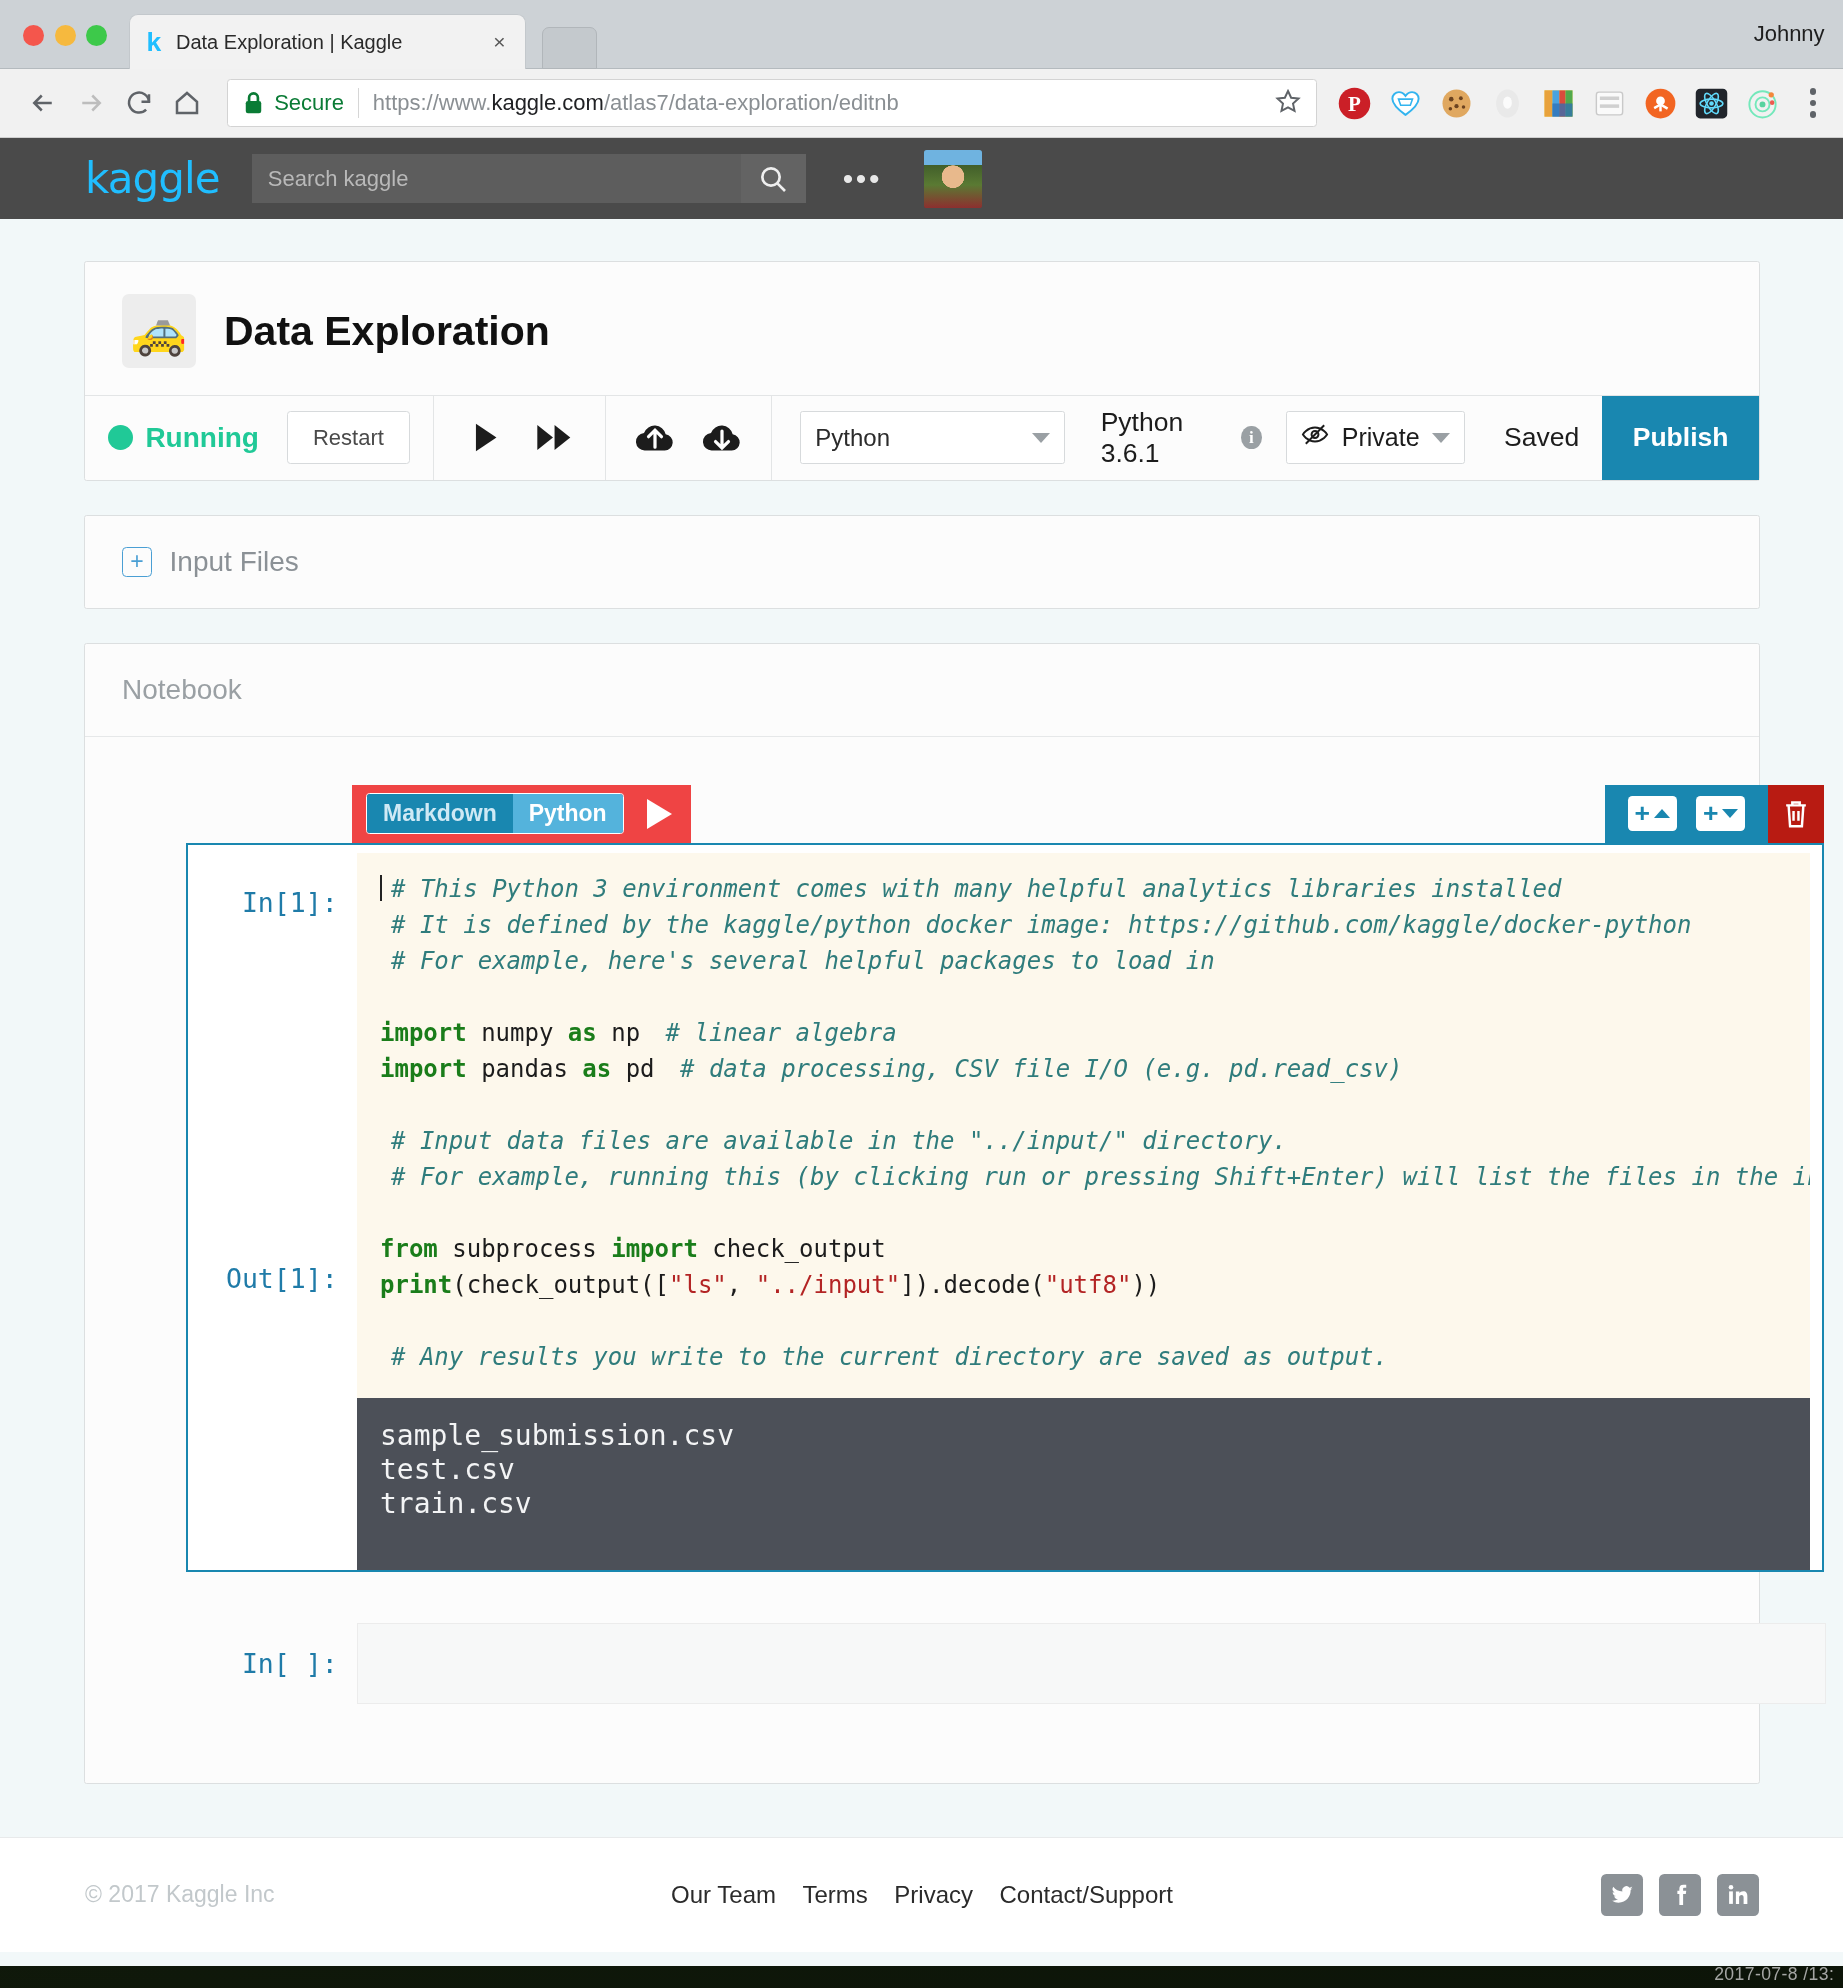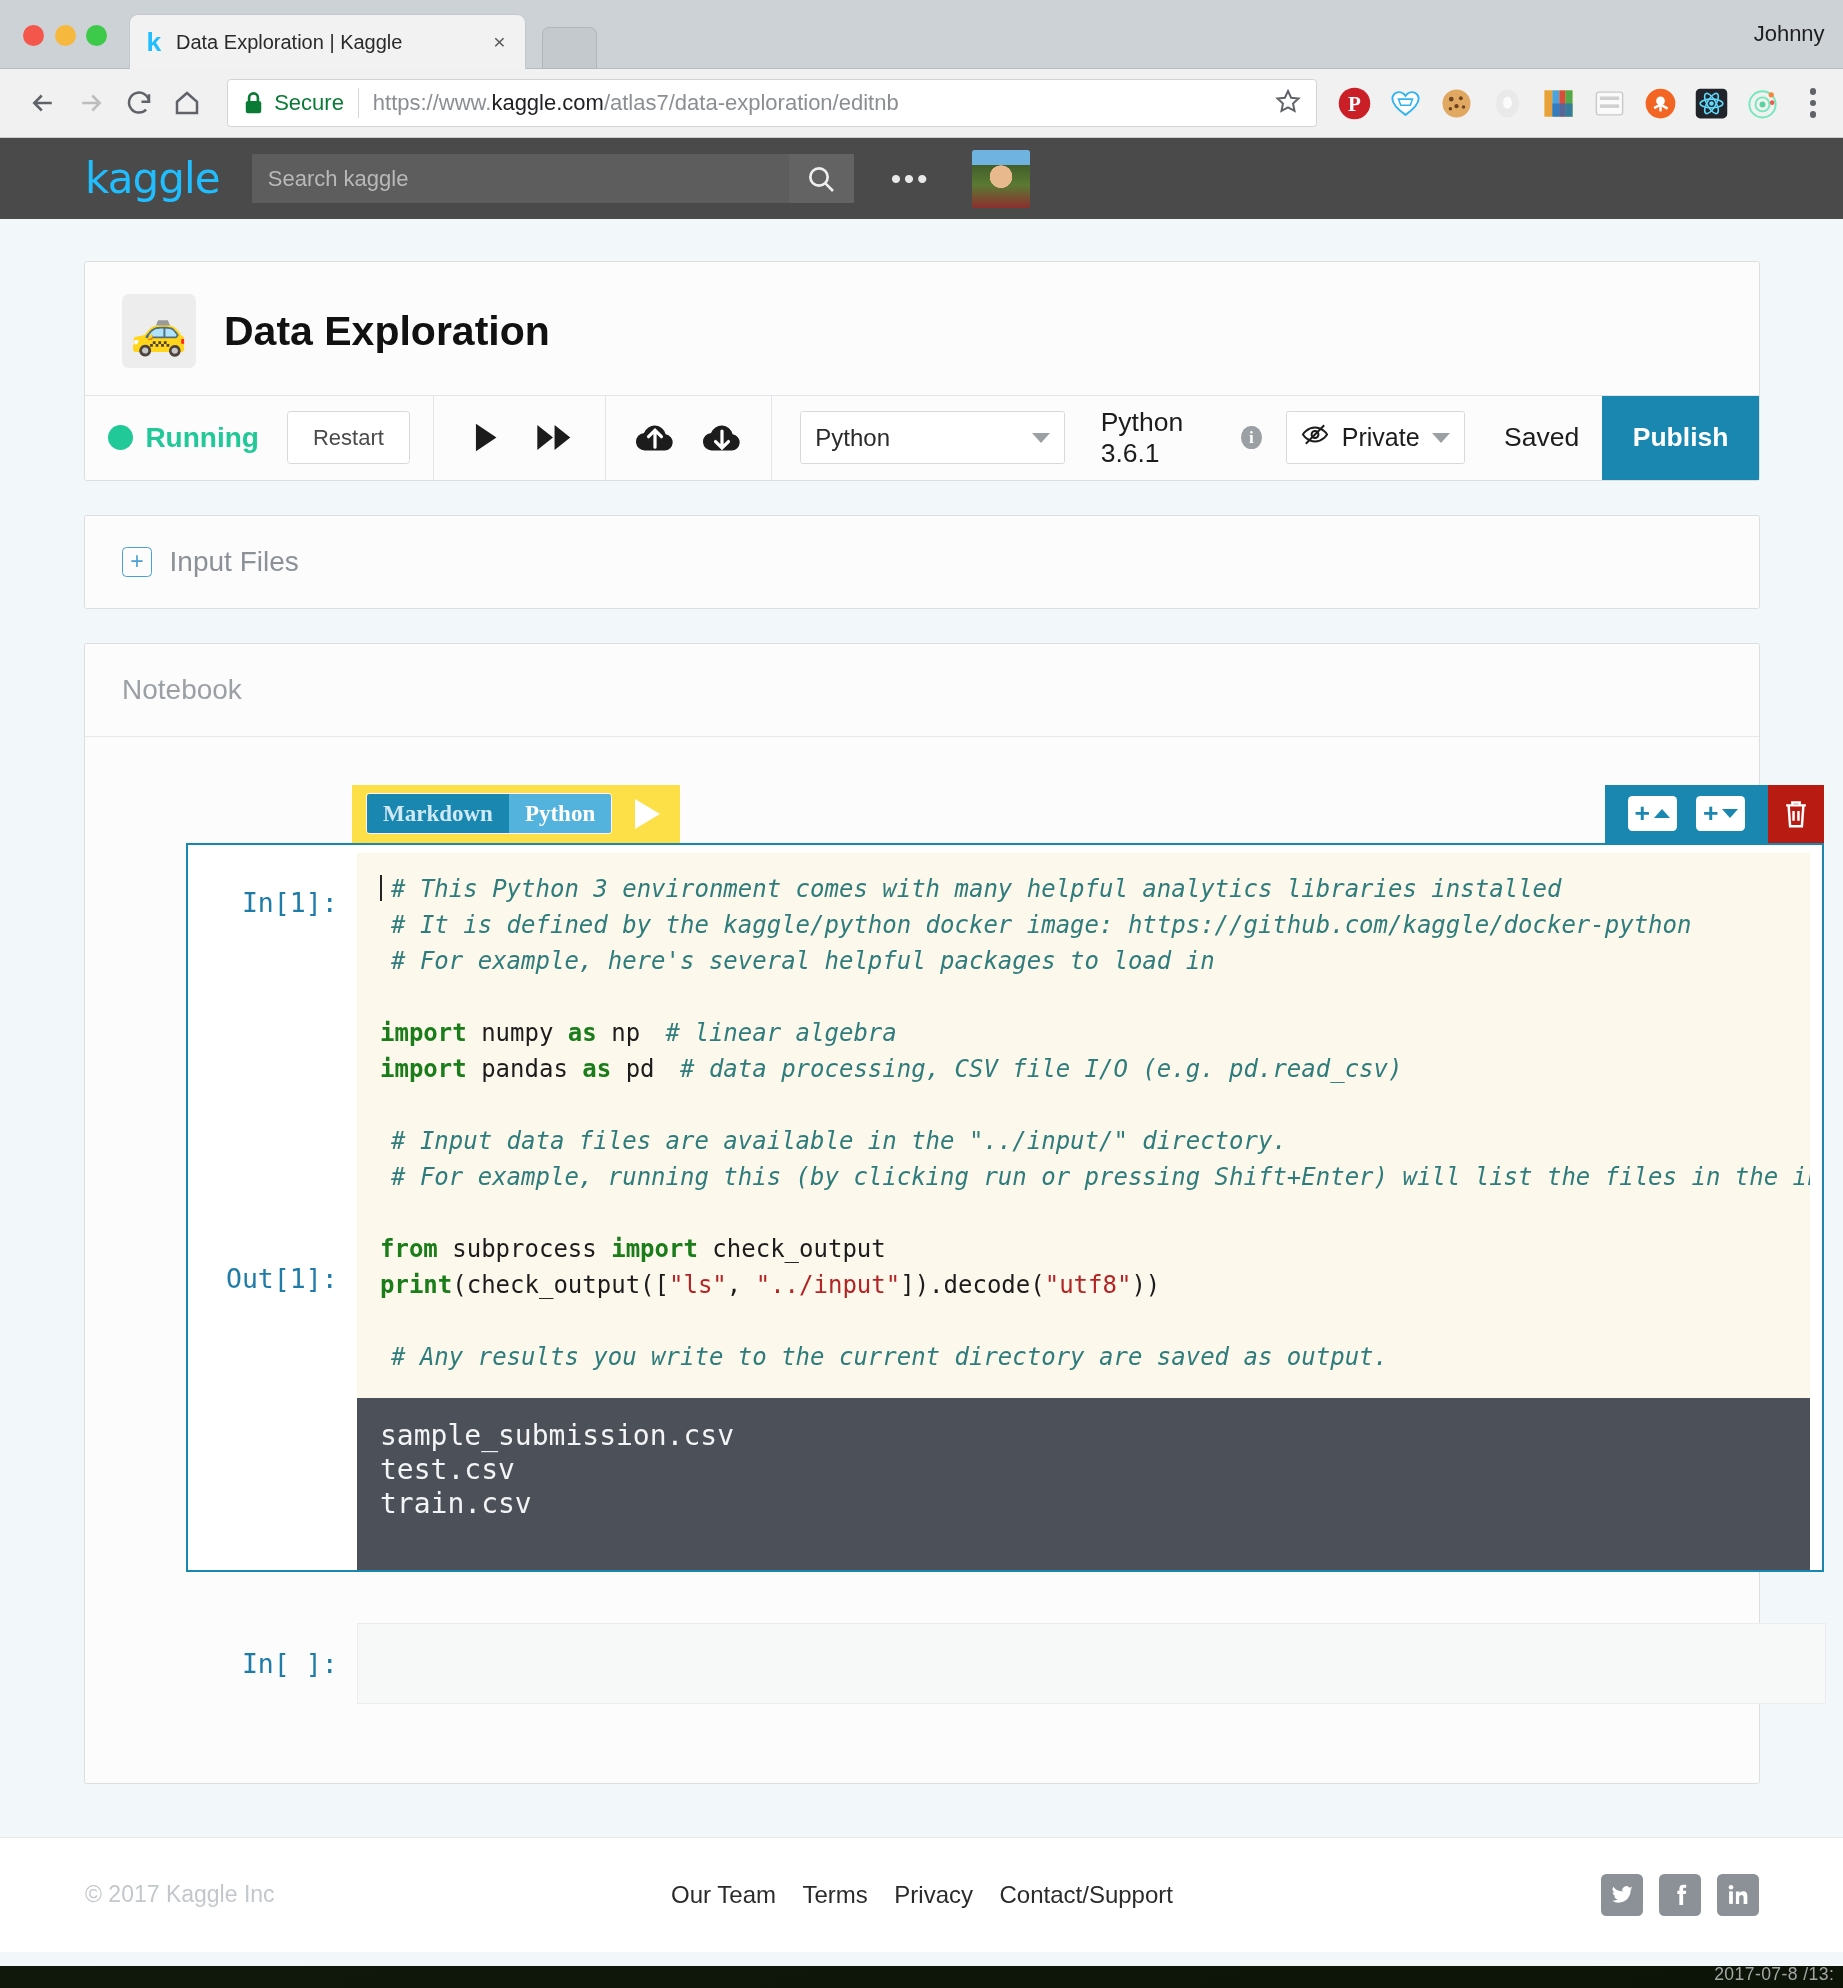--- a/index.html
+++ b/index.html
@@ -114,21 +114,21 @@
   .kg-nav {
     height: 81px; background: #4a4a4a;
     display: flex; align-items: center; padding: 0 0 0 85px;
   }
   .kg-logo {
     font-family: "DejaVu Sans", sans-serif;
     font-size: 42px; font-weight: 400; color: #20beff;
     letter-spacing: -0.9px; margin-right: 32px;
   }
   .kg-search {
-    width: 602px; height: 49px; background: #5d5d5d;
+    width: 554px; height: 49px; background: #5d5d5d;
     display: flex; align-items: center;
   }
   .kg-search input {
     flex: 1; height: 100%; background: transparent; border: none; outline: none;
     font-size: 22px; color: #d0d0d0; padding: 0 16px;
     font-family: "Liberation Sans", sans-serif;
   }
   .kg-search input::placeholder { color: #b9b9b9; }
   .kg-search .sbtn {
     width: 65px; height: 100%; background: #636363;
@@ -211,22 +211,22 @@
   .nb-card { padding-bottom: 79px; }
   .nb-head { padding: 30px 37px; border-bottom: 0.9px solid #e6e8e9; }
   .nb-title { font-size: 28px; color: #9aa0a4; }
 
   .cell-area { padding: 48px 0 0 0; }
 
   .celltoolbar {
     position: relative; margin-left: 267px; width: 1472px; height: 58px;
   }
   .ctl-left {
-    position: absolute; left: 0; top: 0; height: 58px; background: #fde047;
-    display: flex; align-items: center; padding: 0 19.4px 0 14px; gap: 23px; font-family: Liberation Serif, serif;
+    position: absolute; left: 0; top: 0; height: 58px; background: #ef4444;
+    display: flex; align-items: center; padding: 0 19.4px 0 14px; gap: 23px;
   }
   .seg {
     display: flex; border: 1.8px solid #fff; border-radius: 3.5px; overflow: hidden; height: 41px;
   }
   .seg div {
     display: flex; align-items: center; padding: 0 16px;
     font-size: 23px; font-weight: 700; color: #fff; cursor: pointer;
   }
   .seg .on { background: #54b3dc; }
   .seg .off { background: #1987b0; color: #cfe9f5; }

